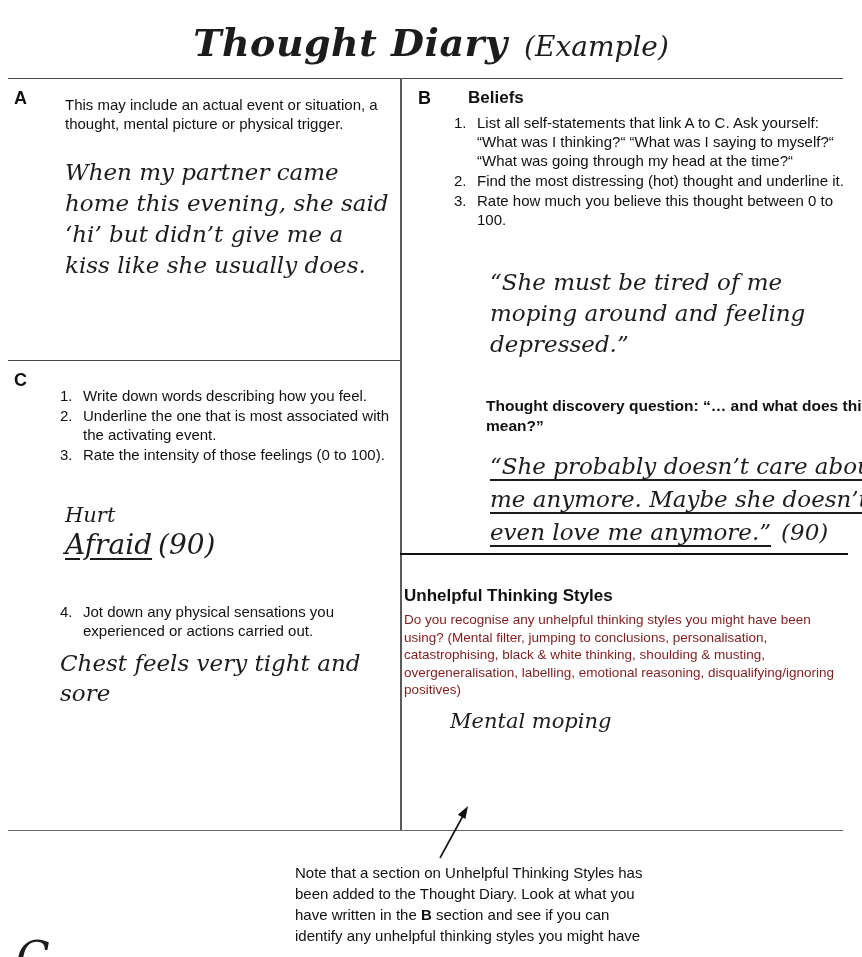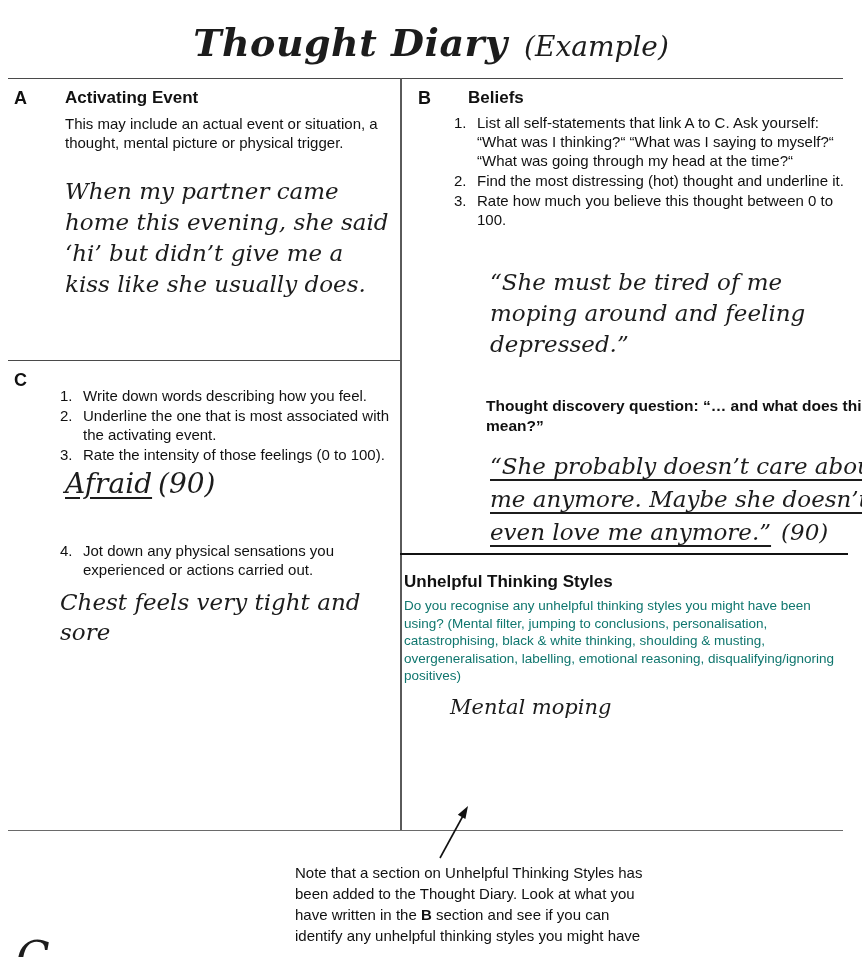--- a/index.html
+++ b/index.html
@@ -72,23 +72,23 @@
   .section-c { left: 14px; top: 370px; width: 378px; }
   .section-c .sec-body { margin-left: 51px; }
   .section-c .num-list { margin-top: 16px; margin-left: -5px; }
   .c-feeling1 { margin-top: 42px; font-size: 21px; }
   .c-feeling2 { margin-top: 10px; font-size: 28px; }
   .c-feeling2 .underlined { text-decoration: underline; text-underline-offset: 4px; }
   .c-feeling2 .rating { margin-left: 6px; }
   .c-item4 { margin-top: 48px; margin-left: -5px; }
   .c-entry { margin-top: 8px; margin-left: -5px; font-size: 23px; line-height: 30px; }
   
-  .section-uts { left: 404px; top: 572px; width: 446px; }
+  .section-uts { left: 404px; top: 586px; width: 446px; }
   .uts-heading { font-weight: bold; font-size: 17px; }
-  .uts-desc { margin-top: 5px; font-size: 13.5px; line-height: 17.5px; color: #0f766e; }
+  .uts-desc { margin-top: 5px; font-size: 13.5px; line-height: 17.5px; color: #7f1d1d; }
   .uts-entry1 { margin-top: 14px; margin-left: 46px; font-size: 21px; line-height: 29px; width: 300px; }
   .uts-entry2 { margin-top: 10px; margin-left: 46px; font-size: 21px; }
   
   .note-arrow { position: absolute; left: 428px; top: 800px; }
   .bottom-note {
     position: absolute; left: 295px; top: 862px; width: 356px;
     font-size: 15px; line-height: 21px;
   }
   .bottom-note b { font-weight: bold; }
   
@@ -109,21 +109,20 @@
 
   <div class="hline hline-top"></div>
   <div class="vline"></div>
   <div class="hline hline-ac"></div>
   <div class="hline-uts"></div>
   <div class="hline hline-bottom"></div>
 
   <div class="section section-a">
     <span class="sec-letter">A</span>
     <div class="sec-body">
-      <div class="sec-heading">Activating Event</div>
       <div class="desc">This may include an actual event or situation, a thought, mental picture or physical trigger.</div>
       <div class="a-entry script">When my partner came home this evening, she said ‘hi’ but didn’t give me a kiss like she usually does.</div>
     </div>
   </div>
 
   <div class="section section-b">
     <span class="sec-letter">B</span>
     <div class="sec-body">
       <div class="sec-heading">Beliefs</div>
       <div class="num-list">
@@ -158,20 +157,21 @@
         </div>
         <div class="num-item">
           <span class="num">2.</span>
           <span class="txt">Underline the one that is most associated with the activating event.</span>
         </div>
         <div class="num-item">
           <span class="num">3.</span>
           <span class="txt">Rate the intensity of those feelings (0 to 100).</span>
         </div>
       </div>
+      <div class="c-feeling1 script">Hurt</div>
       <div class="c-feeling2 script">
         <span class="underlined">Afraid</span><span class="rating">(90)</span>
       </div>
       <div class="num-item c-item4">
         <span class="num">4.</span>
         <span class="txt">Jot down any physical sensations you experienced or actions carried out.</span>
       </div>
       <div class="c-entry script">Chest feels very tight and sore</div>
     </div>
   </div>

